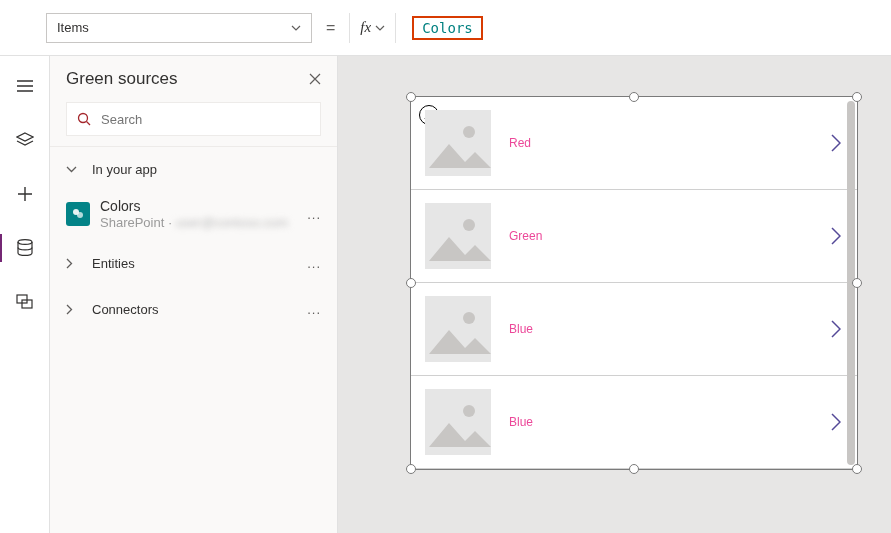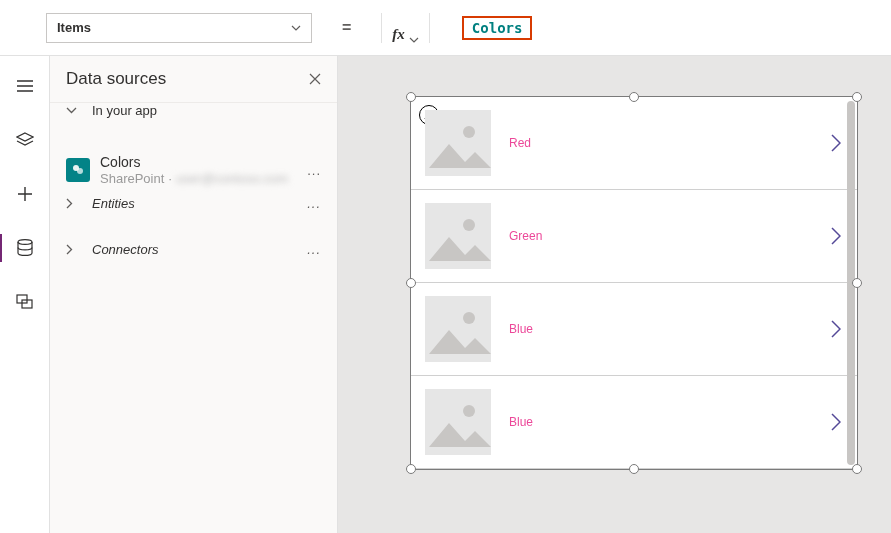--- a/index.html
+++ b/index.html
@@ -12,22 +12,21 @@
     width: 891px;
     height: 533px;
     overflow: hidden;
   }
   .topbar {
     height: 56px;
     border-bottom: 1px solid #e1e1e1;
     display: flex;
     align-items: center;
     padding: 12px 8px;
-    gap: 26px;
-    font-weight: bold;
+    gap: 10px;
   }
   .property-dd {
     margin-left: 38px;
     width: 266px;
     height: 30px;
     border: 1px solid #c8c6c4;
     display: flex;
     align-items: center;
     justify-content: space-between;
     padding: 0 10px;
@@ -36,21 +35,21 @@
   .equals-sign {
     font-size: 16px;
     color: #605e5c;
     margin: 0 4px;
   }
   .fx-block {
     height: 30px;
     border-left: 1px solid #e1e1e1;
     border-right: 1px solid #e1e1e1;
     display: flex;
-    align-items: flex-end;
+    align-items: center;
     padding: 0 10px;
     gap: 4px;
   }
   .fx-label { font-style: italic; font-family: "Times New Roman", serif; font-size: 15px; }
   .formula-input {
     flex: 1;
     height: 30px;
     display: flex;
     align-items: center;
     padding: 0 6px;
@@ -120,26 +119,26 @@
     padding: 0 10px;
     gap: 8px;
   }
   .search-box input {
     border: none; outline: none; flex: 1; font-size: 13px; background: transparent;
   }
   .section-row {
     height: 46px;
     border-top: 1px solid #edebe9;
     display: flex;
-    align-items: flex-start;
+    align-items: center;
     padding: 0 16px;
     gap: 12px;
     justify-content: space-between;
   }
-  .section-row.sub { border-top: none; font-style: italic; }
+  .section-row.sub { border-top: none; }
   .section-left { display: flex; align-items: center; gap: 12px; }
   .chev { width: 14px; text-align:center; color:#605e5c; }
   .ds-row {
     display: flex; align-items: center; padding: 6px 16px 10px 16px; gap: 10px;
     justify-content: space-between;
   }
   .ds-left { display:flex; align-items:center; gap:10px; }
   .ds-badge {
     width: 24px; height: 24px; background: #038387; border-radius: 3px;
     display:flex; align-items:center; justify-content:center; color:#fff; font-size:11px;
@@ -256,26 +255,37 @@
         <svg width="18" height="16" viewBox="0 0 18 16">
             <rect x="1" y="1" width="10" height="8" fill="none" stroke="#323130" stroke-width="1.2"></rect>
             <rect x="6" y="6" width="10" height="8" fill="none" stroke="#323130" stroke-width="1.2"></rect>
           </svg>
       </span>
     </div>
   </div>
 
   <div class="panel">
     <div class="panel-header">
-      <span class="panel-title">Data sources</span>
+      <span class="panel-title">Green sources</span>
       <span>
         <svg width="12" height="12" viewBox="0 0 12 12">
             <path d="M1 1l10 10M11 1L1 11" stroke="#605e5c" stroke-width="1.2"></path>
           </svg>
       </span>
+    </div>
+    <div class="search-wrap">
+      <div class="search-box">
+        <span>
+          <svg width="14" height="14" viewBox="0 0 14 14">
+              <circle cx="6" cy="6" r="4.5" fill="none" stroke="#a4262c" stroke-width="1.3"></circle>
+              <path d="M9.5 9.5L13 13" stroke="#a4262c" stroke-width="1.3"></path>
+            </svg>
+        </span>
+        <input placeholder="Search" style="">
+      </div>
     </div>
 
     <div class="section-row">
       <div class="section-left">
         <span class="chev">
           <svg width="11" height="7" viewBox="0 0 11 7">
               <path d="M1 1l4.5 4.5L10 1" fill="none" stroke="#605e5c" stroke-width="1.3"></path>
             </svg>
         </span>
         <span>In your app</span>

